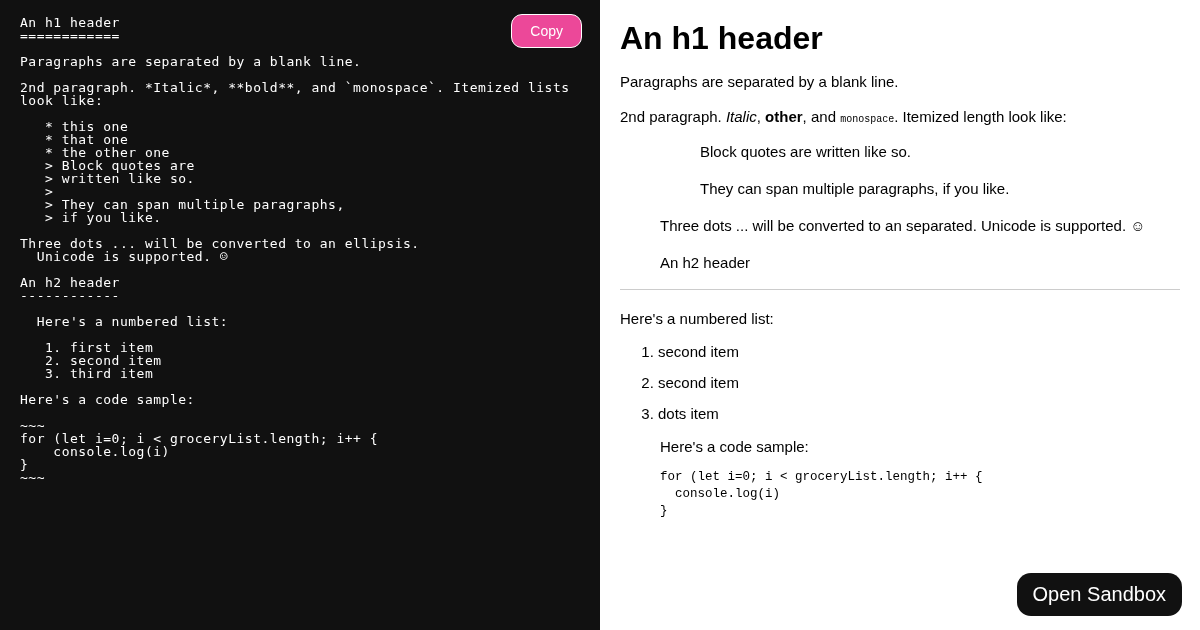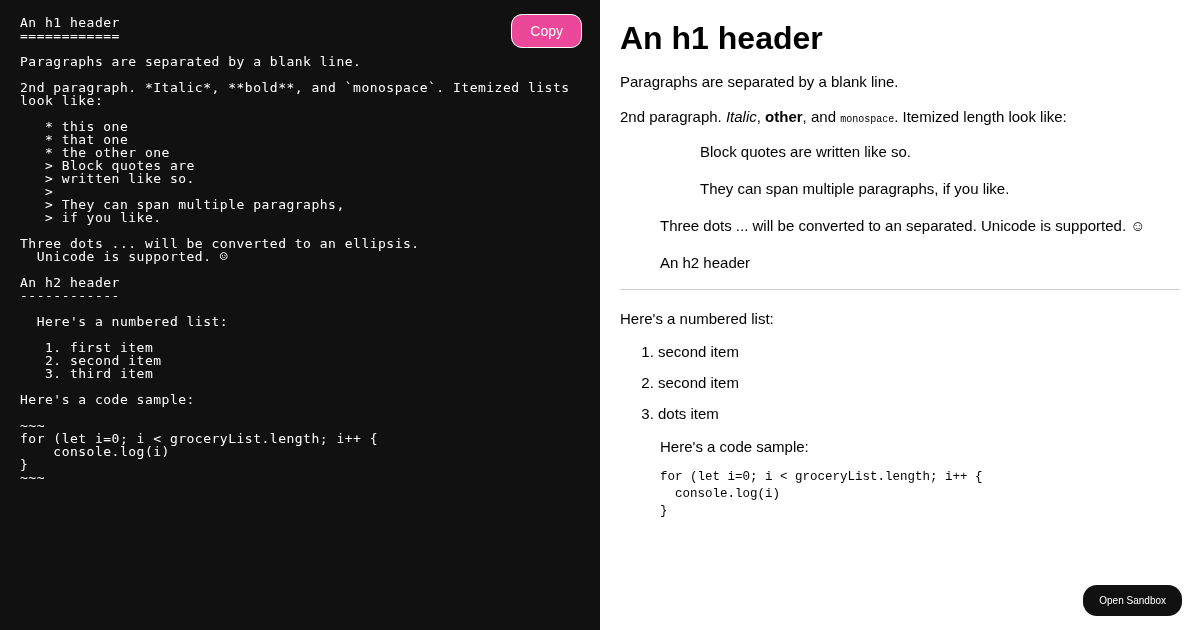--- a/index.html
+++ b/index.html
@@ -111,21 +111,21 @@
       font-size: 10px;
     }
     .open-sandbox {
       position: absolute;
       bottom: 14px;
       right: 18px;
       background: #111;
       color: #fff;
       border: none;
       padding: 10px 16px;
-      font-size: 10px;
+      font-size: 20px;
       cursor: pointer;
       border-radius: 14px;
     }
   </style>
 </head>
 <body>
 
 <div class="left-pane">
   <pre class="code-block">An h1 header
 ============

